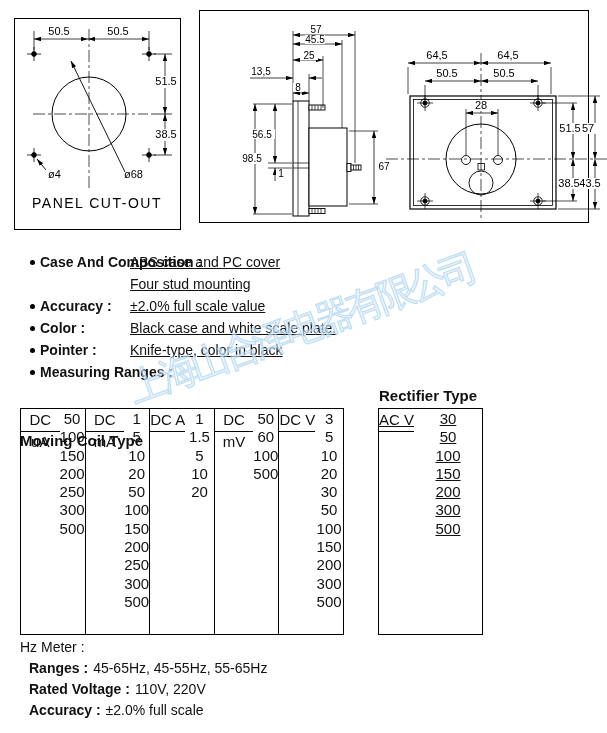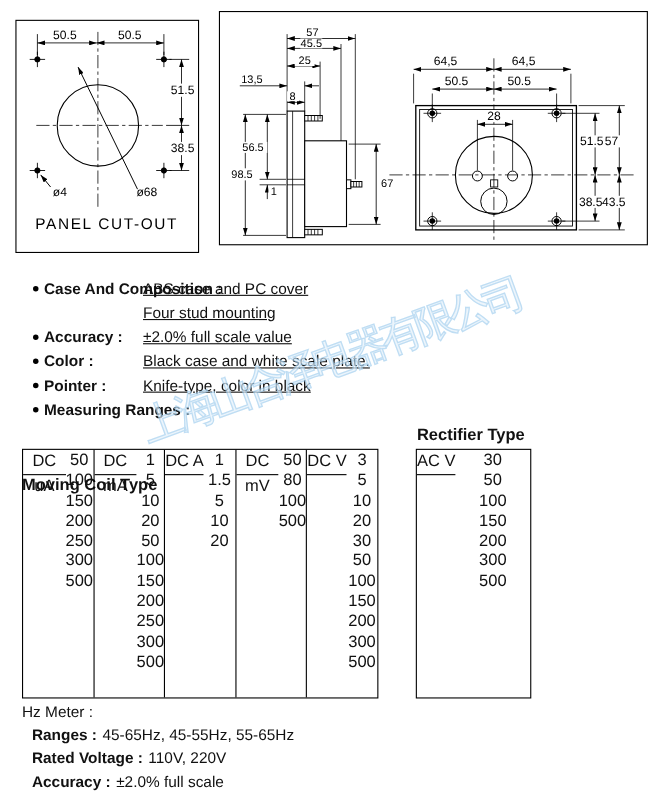--- a/index.html
+++ b/index.html
@@ -1,39 +1,39 @@
 <!DOCTYPE html>
 <html><head>
 <meta charset="utf-8">
 <style>
   html,body{margin:0;padding:0;background:#fff;}
   .page{position:relative;width:607px;height:733px;background:#fff;overflow:hidden;
         font-family:"Liberation Sans","DejaVu Sans",sans-serif;color:#111;border-radius:14px;}
   .draw-box{position:absolute;border:1.5px solid #000;background:#fff;box-sizing:border-box;}
   #box1{left:14px;top:18px;width:167px;height:212px;}
-  #box2{left:199px;top:10px;width:390px;height:213px;}
+  #box2{left:199px;top:10px;width:390px;height:213px;padding-left:32px;}
   svg{display:block;}
   svg text{font-family:"Liberation Sans","DejaVu Sans",sans-serif;fill:#000;}
   .dimS{font-size:10px;text-anchor:middle;}
   .dimR{font-size:11px;text-anchor:middle;}
   .dimL{font-size:11px;text-anchor:start;}
   .cap{font-size:14px;letter-spacing:1.5px;text-anchor:middle;}
   
   .specs{position:absolute;left:0;top:251px;width:605px;}
   .spec-row{position:relative;font-size:14px;line-height:22px;padding-left:16px;}
   .spec-bullet{position:absolute;left:30px;top:9px;width:5px;height:5px;border-radius:50%;background:#000;}
   .spec-label{position:absolute;left:40px;top:0;font-weight:bold;white-space:nowrap;}
   .spec-values{margin-left:114px;min-height:22px;text-decoration:underline;}
   
   .section-title{position:absolute;font-weight:bold;font-size:15px;}
   #mc-title{left:20px;top:387px;margin-top:45px;}
   #rt-title{left:379px;top:387px;}
   .rtable{position:absolute;border:1.5px solid #000;display:flex;background:transparent;box-sizing:border-box;}
   #mc-table{left:20px;top:408px;width:324px;height:227px;}
-  #rt-table{left:378px;top:408px;width:105px;height:227px;}
+  #rt-table{left:378px;top:408px;width:105px;height:227px;text-decoration:underline;}
   .col{flex:1;display:flex;flex-direction:row;border-right:1.5px solid #000;}
   .col:last-child{border-right:none;}
   .col-h{height:22px;line-height:22px;text-align:center;border-bottom:1.5px solid #000;font-size:15px;}
   .col-b{flex:1;text-align:center;font-size:15px;padding-top:1px;}
   .col-b div{height:18.3px;line-height:18.3px;}
   
   .hz{position:absolute;left:20px;top:637px;font-size:14px;}
   .hz-title{font-weight:normal;line-height:21px;}
   .hz-row{margin-left:9px;line-height:21px;}
   .hz-row .lbl{font-weight:bold;}
@@ -362,21 +362,21 @@
           <div>1.5</div>
           <div>5</div>
           <div>10</div>
           <div>20</div>
         </div>
     </div>
     <div class="col">
       <div class="col-h">DC mV</div>
       <div class="col-b">
           <div>50</div>
-          <div>80</div>
+          <div>60</div>
           <div>100</div>
           <div>500</div>
         </div>
     </div>
     <div class="col">
       <div class="col-h">DC V</div>
       <div class="col-b">
           <div>3</div>
           <div>5</div>
           <div>10</div>

